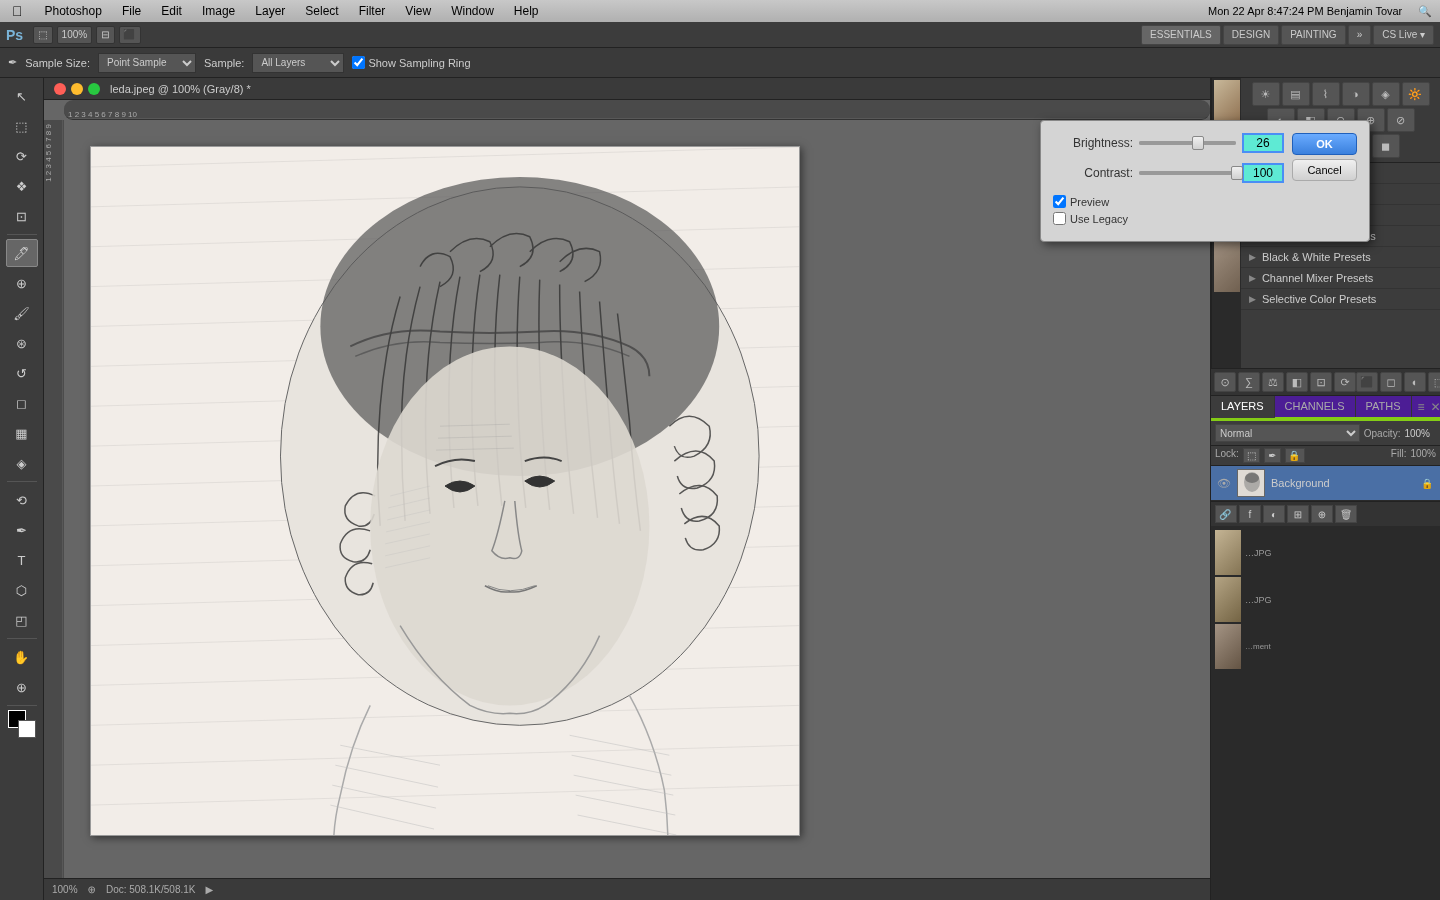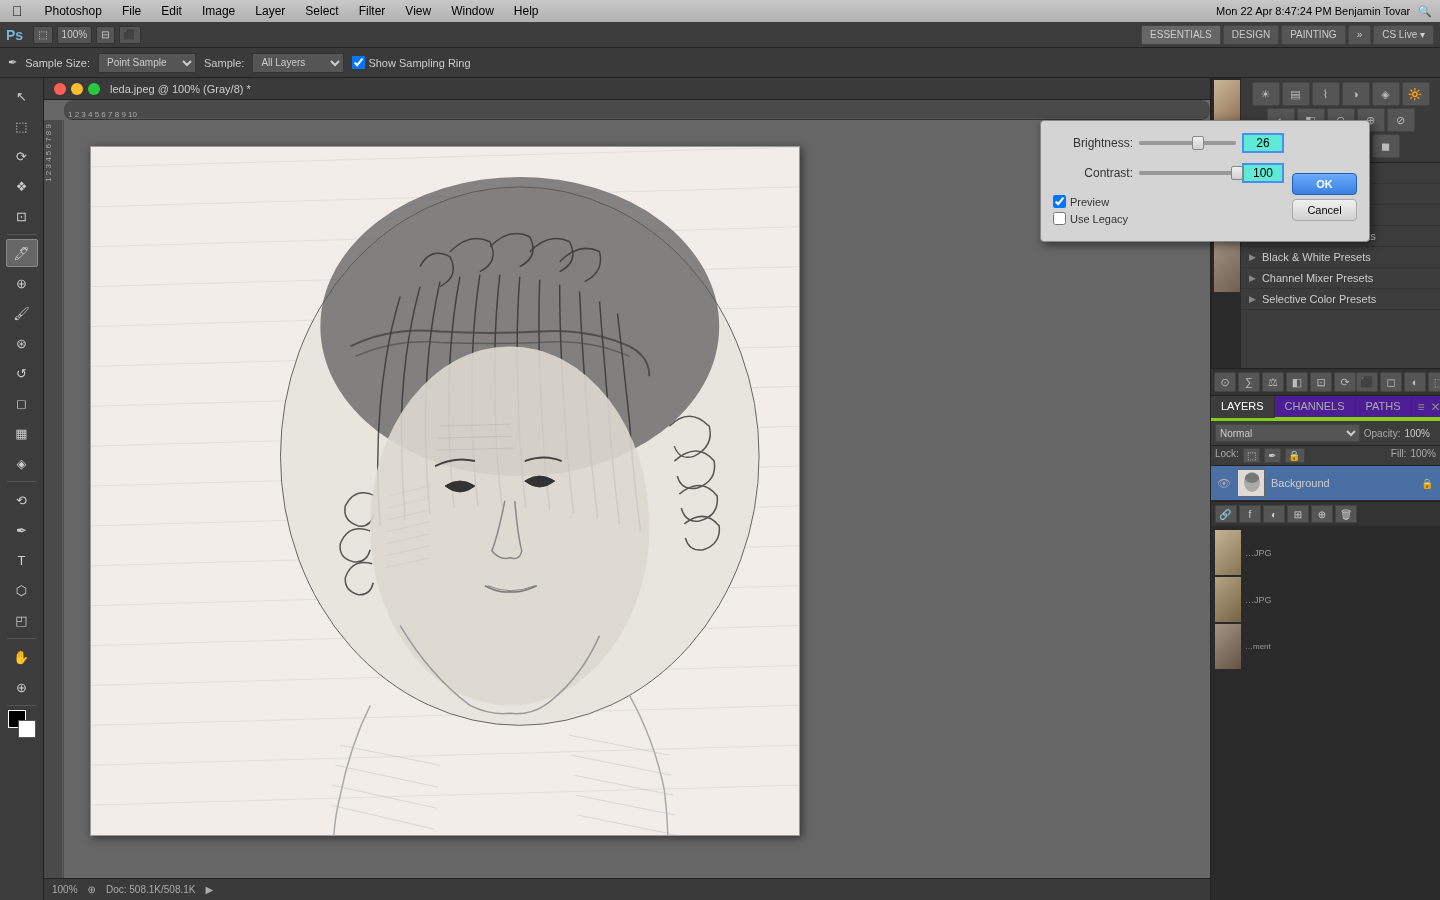--- a/index.html
+++ b/index.html
@@ -5,21 +5,21 @@
     * { margin: 0; padding: 0; box-sizing: border-box; }
     body { width: 1440px; height: 900px; overflow: hidden; background: #4a4a4a; font-family: -apple-system, 'Lucida Grande', sans-serif; font-size: 11px; color: #e0e0e0; }
 
     
     #menubar {
       width: 100%; height: 22px; background: linear-gradient(to bottom, #c8c8c8, #b0b0b0);
       display: flex; align-items: center; color: #000; font-size: 12px; user-select: none;
     }
     #menubar .apple { padding: 0 12px; font-size: 14px; }
     #menubar .menu-item { padding: 0 10px; height: 22px; line-height: 22px; cursor: default; }
-    #menubar .right-items { margin-left: auto; display: flex; align-items: center; padding-right: 8px; font-size: 11px; gap: 8px; }
+    #menubar .right-items { margin-left: auto; display: flex; align-items: center; padding-right: 8px; font-size: 11px; gap: 16px; }
 
     
     #ps-toolbar {
       width: 100%; height: 26px; background: #3c3c3c;
       display: flex; align-items: center; padding: 0 6px; gap: 4px; border-bottom: 1px solid #222;
     }
     #ps-logo { color: #7ab4d8; font-weight: bold; font-size: 14px; margin-right: 6px; }
     #ps-toolbar button, #ps-toolbar select {
       background: #555; border: 1px solid #333; color: #ccc; font-size: 10px;
       height: 18px; padding: 0 4px; cursor: pointer; border-radius: 2px;
@@ -199,21 +199,21 @@
       width: 100%; height: 100%; border: none; text-align: center; font-size: 12px; background: #5eead4;
       outline: none;
     }
     #bc-buttons { display: flex; flex-direction: column; gap: 4px; }
     .bc-btn {
       width: 65px; height: 22px; font-size: 11px; cursor: pointer; border-radius: 4px;
       display: flex; align-items: center; justify-content: center;
     }
     .bc-btn-ok {
       background: linear-gradient(to bottom, #6aabff, #3a80dd);
-      border: 1px solid #2060bb; color: #fff; font-weight: bold; margin-top: 40px;
+      border: 1px solid #2060bb; color: #fff; font-weight: bold;
     }
     .bc-btn-cancel {
       background: linear-gradient(to bottom, #f0f0f0, #d0d0d0);
       border: 1px solid #aaa; color: #000;
     }
     #bc-checkboxes { margin-top: 12px; }
     .bc-check-row { display: flex; align-items: center; gap: 4px; margin-bottom: 4px; font-size: 11px; color: #333; }
     .bc-check-row input { margin: 0; }
 
     .bc-main-row { display: flex; gap: 8px; }

